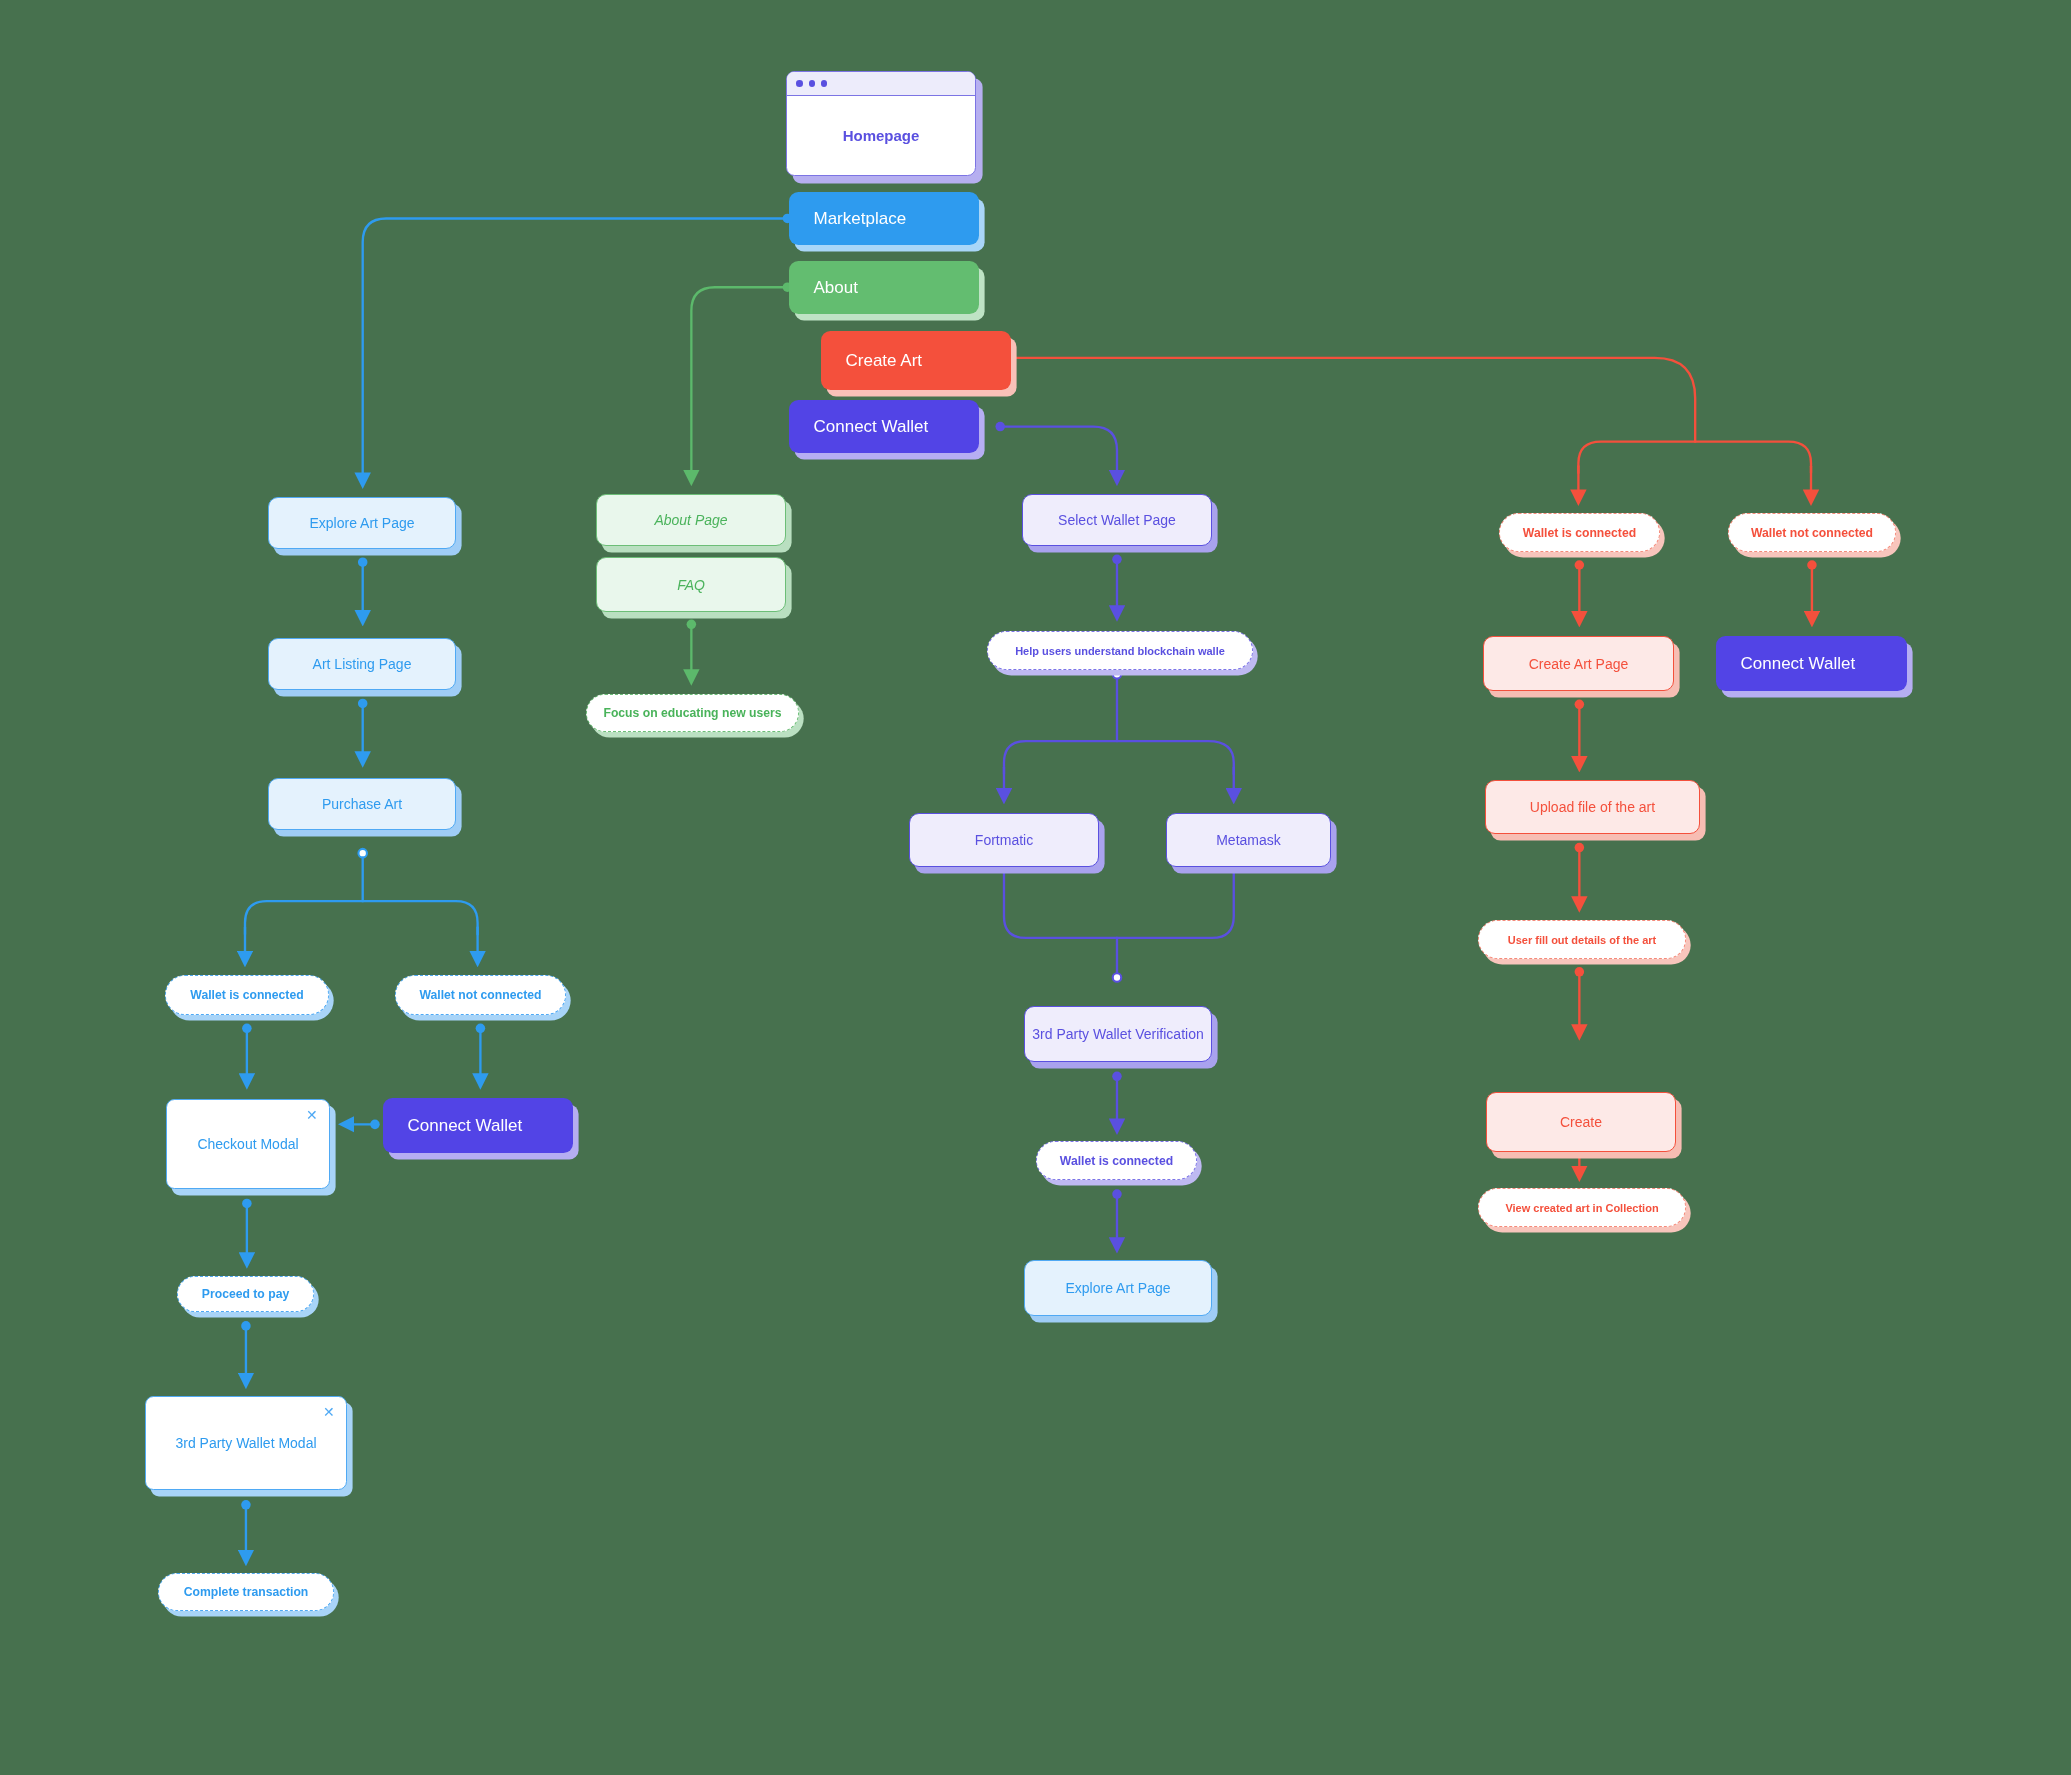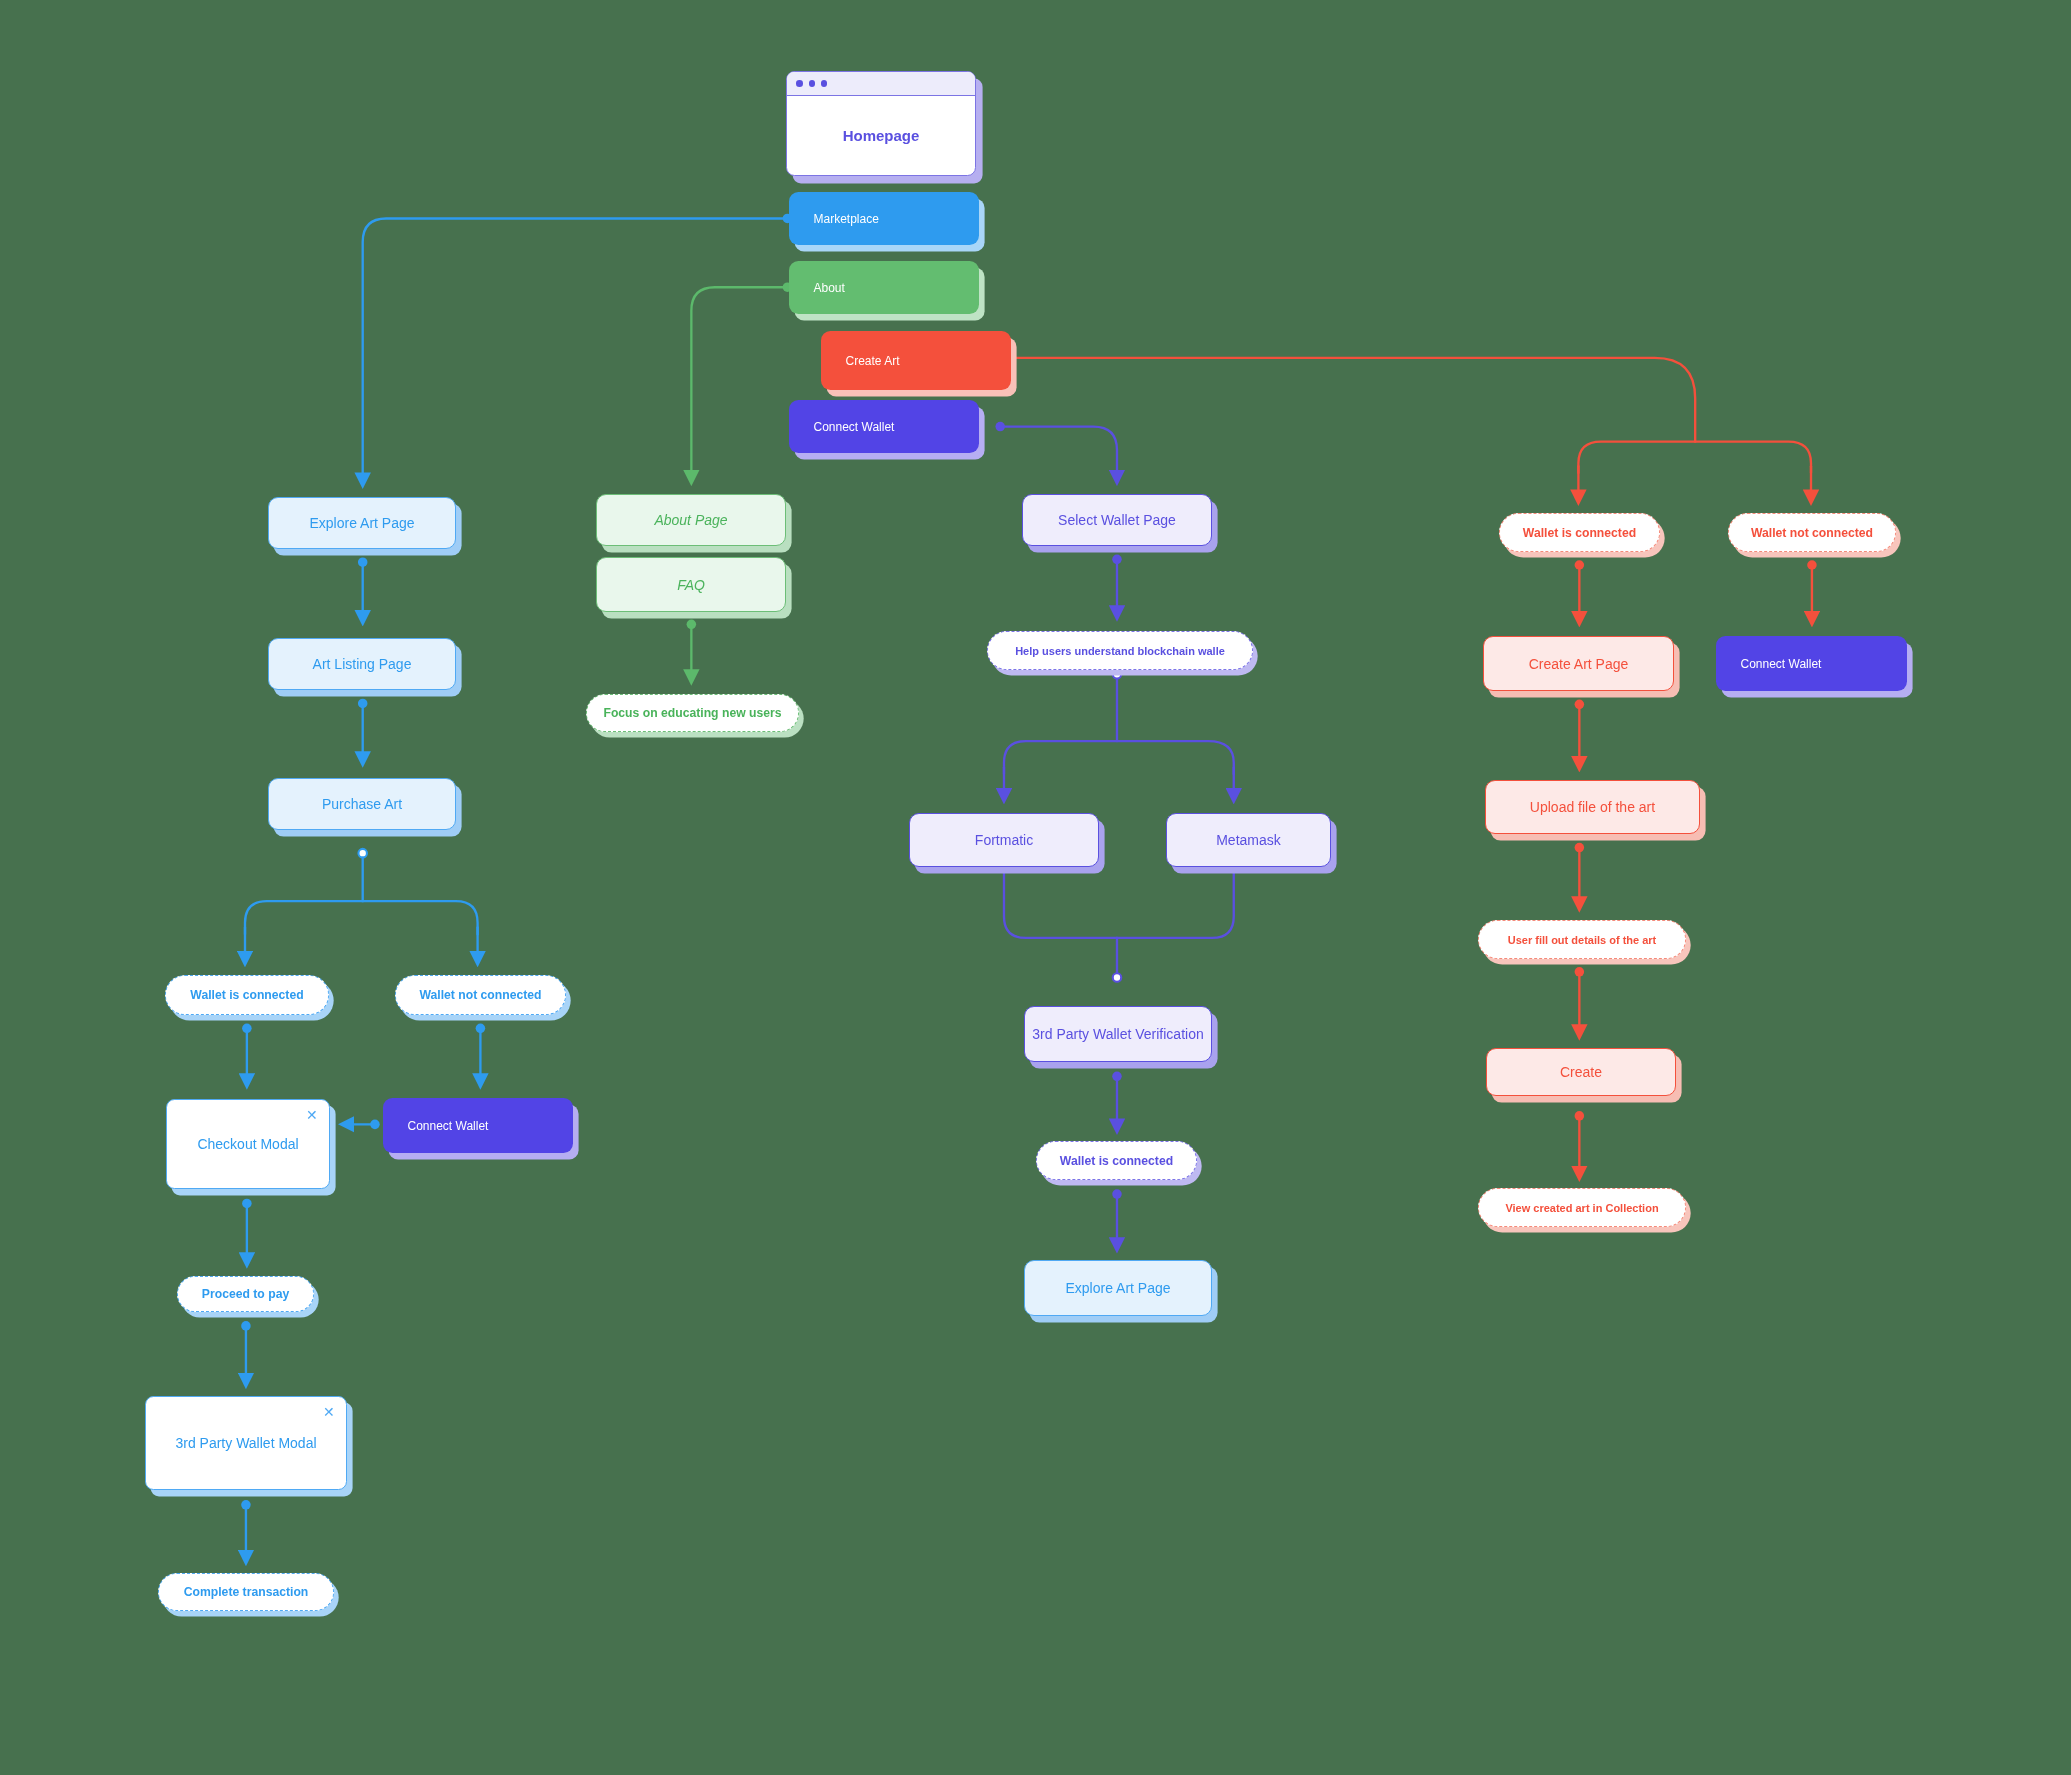--- a/index.html
+++ b/index.html
@@ -23,21 +23,21 @@
   .window .titlebar{
     height:22.6px;background:#EDECFB;border-bottom:1.9px solid #7C74E4;
     border-radius:6.6px 6.6px 0 0;display:flex;align-items:center;padding-left:9.4px;gap:5.6px;
   }
   .window .dot{width:6.6px;height:6.6px;border-radius:50%;background:#5A50E0;}
   .window .win-body{flex:1;display:flex;align-items:center;justify-content:center;
     font-weight:bold;font-size:15px;color:#5A50E0;}
 
   
   .btn{
-    border:none;border-radius:9.4px;color:#ffffff;font-size:12px;
+    border:none;border-radius:9.4px;color:#ffffff;font-size:17px;
     justify-content:flex-start;padding-left:24.5px;
   }
   .btn-blue{background:#2E9BEF;box-shadow:5.6px 6.6px 0 #A9D6F8;}
   .btn-green{background:#63BD70;box-shadow:5.6px 6.6px 0 #BFE3C5;}
   .btn-red{background:#F4503C;box-shadow:5.6px 6.6px 0 #F9C1B8;}
   .btn-indigo{background:#5244E6;box-shadow:5.6px 6.6px 0 #B6AEF2;}
 
   
   .box{border-radius:10px;border:1.9px solid;font-size:14px;text-align:center;}
   .box-blue{background:#E4F2FD;border-color:#4FA9F4;color:#2E9BEF;box-shadow:5.6px 6.6px 0 #9FCDF6;}
@@ -247,21 +247,21 @@
     </div>
   <div class="node btn btn-indigo" style="left:1716px;top:636px;width:191px;height:55px;">
       <span>Connect Wallet</span>
     </div>
   <div class="node box box-red" style="left:1485px;top:780px;width:215px;height:54px;">
       <span>Upload file of the art</span>
     </div>
   <div class="node pill pill-red pill-sm" style="left:1478px;top:920px;width:208px;height:39px;">
       <span>User fill out details of the art</span>
     </div>
-  <div class="node box box-red" style="left:1486px;top:1048px;width:190px;height:48px;">
+  <div class="node box box-red" style="left:1486px;top:1092px;width:190px;height:60px;">
       <span>Create</span>
     </div>
   <div class="node pill pill-red pill-sm" style="left:1478px;top:1188px;width:208px;height:39px;">
       <span>View created art in Collection</span>
     </div>
 
 </div>
 
 
 </body></html>

